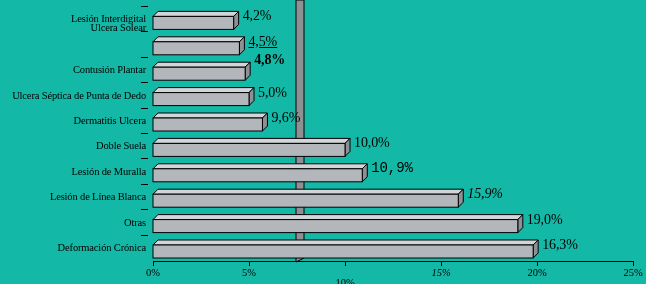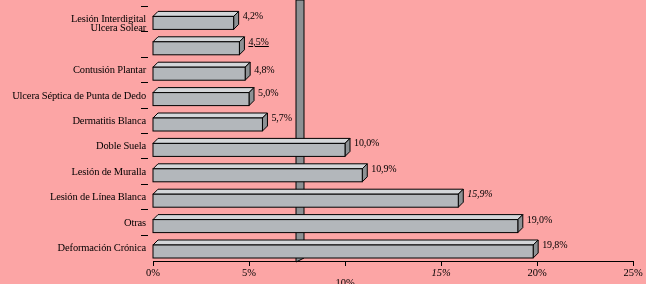--- a/index.html
+++ b/index.html
@@ -12,21 +12,21 @@
     height: 284px;
     overflow: hidden;
     font-family: "Liberation Serif", "DejaVu Serif", serif;
     color: #000000;
   }
 
   #chart-root {
     position: relative;
     width: 646px;
     height: 284px;
-    background: #fca5a5;
+    background: #14b8a6;
   }
 
   
   .cat-label {
     position: absolute;
     right: 500px;           
     text-align: right;
     white-space: nowrap;
     font-size: 10.5px;
     line-height: 11px;
@@ -48,21 +48,21 @@
   #plot {
     position: absolute;
     left: 0;
     top: 0;
     width: 646px;
     height: 284px;
   }
 
   .val-label {
     position: absolute;
-    font-size: 10px;
+    font-size: 14px;
     line-height: 11px;
     white-space: nowrap;
     letter-spacing: -0.1px;
     color: #000;
   }
 
   
   #xaxis-line {
     position: absolute;
     left: 153px;
@@ -105,21 +105,21 @@
 
   <div id="cat-labels">
       <div class="cat-label" style="top: 13.4px;">Lesión Interdigital</div>
       <div class="ytick" style="left: 141px; top: 6px;"></div>
       <div class="cat-label" style="top: 22px;">Ulcera Solear</div>
       <div class="ytick" style="left: 141px; top: 31px;"></div>
       <div class="cat-label" style="top: 64.2px;">Contusión Plantar</div>
       <div class="ytick" style="left: 141px; top: 57px;"></div>
       <div class="cat-label" style="top: 89.6px;">Ulcera Séptica de Punta de Dedo</div>
       <div class="ytick" style="left: 141px; top: 82px;"></div>
-      <div class="cat-label" style="top: 115px;">Dermatitis Blanca</div>
+      <div class="cat-label" style="top: 115px;">Dermatitis Ulcera</div>
       <div class="ytick" style="left: 141px; top: 108px;"></div>
       <div class="cat-label" style="top: 140.4px;">Doble Suela</div>
       <div class="ytick" style="left: 141px; top: 133px;"></div>
       <div class="cat-label" style="top: 165.8px;">Lesión de Muralla</div>
       <div class="ytick" style="left: 141px; top: 158px;"></div>
       <div class="cat-label" style="top: 191.2px;">Lesión de Línea Blanca</div>
       <div class="ytick" style="left: 141px; top: 184px;"></div>
       <div class="cat-label" style="top: 216.6px;">Otras</div>
       <div class="ytick" style="left: 141px; top: 209px;"></div>
       <div class="cat-label" style="top: 242px;">Deformación Crónica</div>
@@ -174,28 +174,28 @@
       </g>
       <g>
         <polygon points="153,245 158,240 538.1600000000001,240 533.1600000000001,245" fill="#d3d6d9" stroke="#000000" stroke-width="1"></polygon>
         <polygon points="533.1600000000001,245 538.1600000000001,240 538.1600000000001,253 533.1600000000001,258" fill="#8d9194" stroke="#000000" stroke-width="1"></polygon>
         <rect x="153" y="245" width="380.16" height="13" fill="#b3b7bb" stroke="#000000" stroke-width="1"></rect>
       </g>
     </svg>
   <div id="value-labels">
       <div class="val-label" style="left: 242.64px; top: 10.4px;">4,2%</div>
       <div class="val-label" style="left: 248.4px; top: 35.8px; text-decoration: underline;">4,5%</div>
-      <div class="val-label" style="left: 254.16px; top: 64px;">4,8%</div>
+      <div class="val-label" style="left: 254.16px; top: 54px; font-weight: bold;">4,8%</div>
       <div class="val-label" style="left: 258px; top: 86.6px;">5,0%</div>
-      <div class="val-label" style="left: 271.44px; top: 112px;">5,7%</div>
+      <div class="val-label" style="left: 271.44px; top: 112px;">9,6%</div>
       <div class="val-label" style="left: 354px; top: 137.4px;">10,0%</div>
-      <div class="val-label" style="left: 371.28px; top: 162.8px;">10,9%</div>
+      <div class="val-label" style="left: 371.28px; top: 162.8px; font-family: Liberation Mono, monospace;">10,9%</div>
       <div class="val-label" style="left: 467.28px; top: 188.2px; font-style: italic;">15,9%</div>
       <div class="val-label" style="left: 526.8px; top: 213.6px;">19,0%</div>
-      <div class="val-label" style="left: 542.16px; top: 239px;">19,8%</div>
+      <div class="val-label" style="left: 542.16px; top: 239px;">16,3%</div>
     </div>
 
   <div id="xaxis-line"></div>
   <div id="xaxis-ticks">
       <div class="xtick" style="left: 153px;"></div>
       <div class="xtick-label" style="left: 128px; width: 50px;">0%</div>
       <div class="xtick" style="left: 249px;"></div>
       <div class="xtick-label" style="left: 224px; width: 50px;">5%</div>
       <div class="xtick" style="left: 345px;"></div>
       <div class="xtick-label" style="left: 320px; width: 50px; margin-top: 10px;">10%</div>

